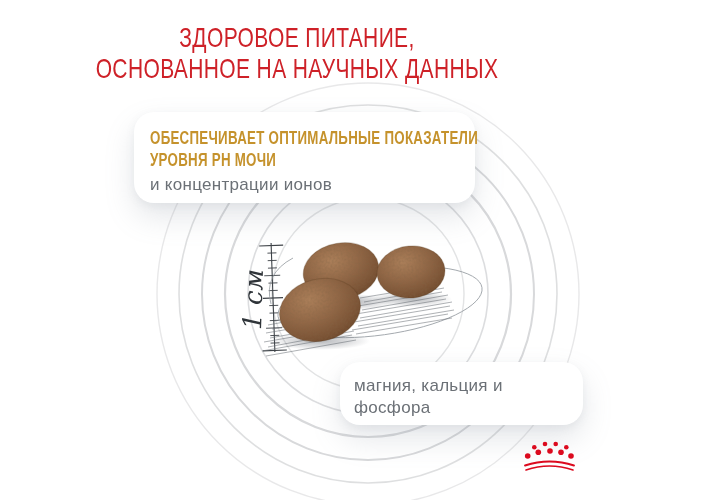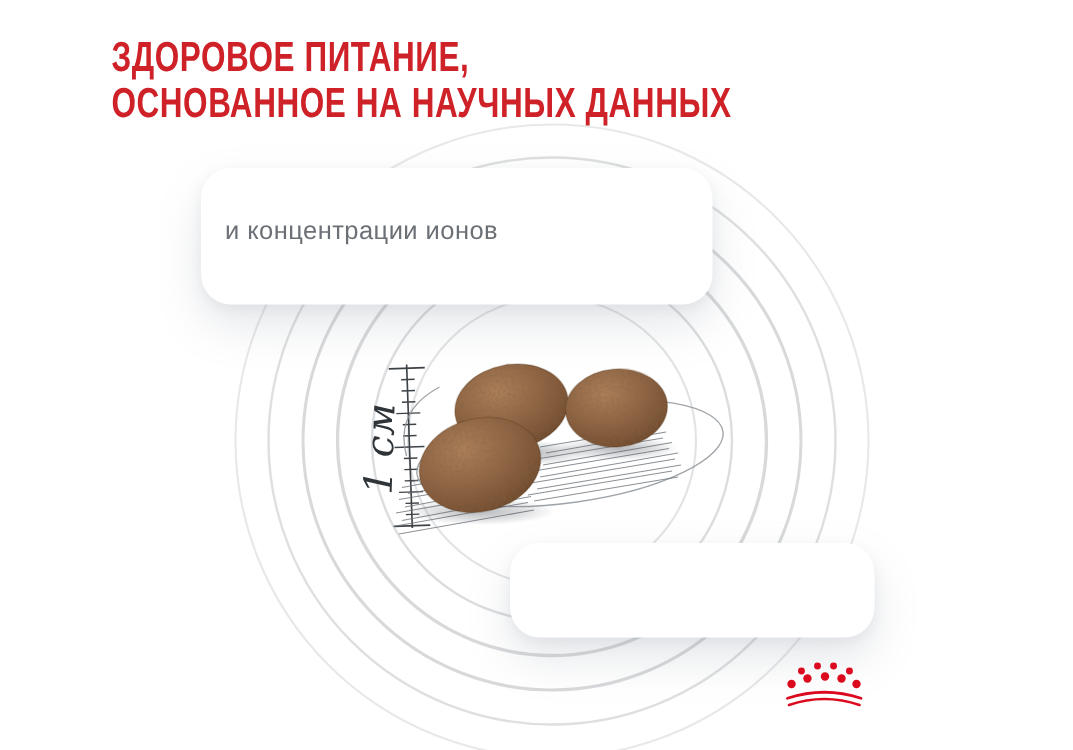--- a/index.html
+++ b/index.html
@@ -4,38 +4,38 @@
 <style>
   html,body{margin:0;padding:0;background:#fff;}
   .stage{
     position:relative;width:715px;height:500px;overflow:hidden;
     background:#ffffff;font-family:"Liberation Sans",sans-serif;
   }
   .scene{position:absolute;left:0;top:0;width:715px;height:500px;}
   
   .title{
     position:absolute;left:0;top:22px;width:594px;margin:0;
-    text-align:left;color:#ce2128;font-weight:bold;
+    text-align:center;color:#ce2128;font-weight:normal;
     font-size:28px;line-height:31px;letter-spacing:.5px;
   }
   .title .tline{display:block;transform:scaleX(.75);white-space:nowrap;}
   
   .card{
     position:absolute;background:#ffffff;border-radius:20px;
     box-shadow:0 14px 30px rgba(125,135,148,.20),0 3px 8px rgba(125,135,148,.10);
   }
   .card1{left:134px;top:112px;width:341px;height:91px;padding:15px 16px 0 16px;box-sizing:border-box;}
   .card2{left:340px;top:362px;width:243px;height:63px;padding:11px 14px 0 14px;box-sizing:border-box;}
   .card-heading{color:#c5922c;font-weight:bold;font-size:19px;line-height:22px;}
   .card-heading .hline{
     display:block;white-space:nowrap;letter-spacing:.4px;
     transform:scaleX(.70);transform-origin:0 50%;
   }
   .card-sub{
-    margin-top:16px;color:#6b7076;font-size:17px;line-height:22px;letter-spacing:.3px;
+    margin-top:3px;color:#6b7076;font-size:17px;line-height:22px;letter-spacing:.3px;
   }
   .card2 .card-sub{margin-top:2px;}
   
   .crown{position:absolute;left:516px;top:436px;width:68px;height:44px;}
 </style>
 </head>
 <body>
 
 <div class="stage">
 
@@ -140,24 +140,29 @@
       </g>
     </g>
   </svg>
 
   <h1 class="title">
     <span class="tline">ЗДОРОВОЕ ПИТАНИЕ,</span>
     <span class="tline">ОСНОВАННОЕ НА НАУЧНЫХ ДАННЫХ</span>
   </h1>
 
   <div class="card card1">
+    <div class="card-heading">
+      <span class="hline">ОБЕСПЕЧИВАЕТ ОПТИМАЛЬНЫЕ ПОКАЗАТЕЛИ</span>
+      <span class="hline">УРОВНЯ PH МОЧИ</span>
+    </div>
     <div class="card-sub">и концентрации ионов</div>
   </div>
 
   <div class="card card2">
+    <div class="card-sub">магния, кальция и фосфора</div>
   </div>
 
   <svg class="crown" viewBox="0 0 68 44">
     <g fill="#dc0a1e">
       <circle cx="18.3" cy="11.3" r="2.3"></circle>
       <circle cx="29" cy="8" r="2.3"></circle>
       <circle cx="39.7" cy="8" r="2.3"></circle>
       <circle cx="50.3" cy="11.3" r="2.3"></circle>
       <circle cx="11.7" cy="20" r="2.8"></circle>
       <circle cx="22.3" cy="16.3" r="2.8"></circle>

